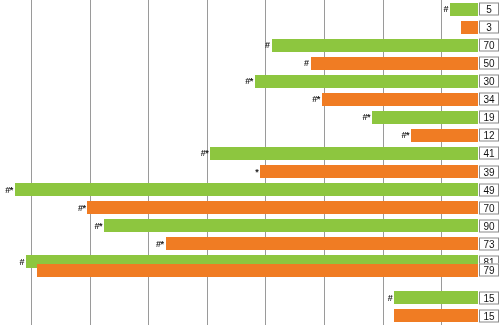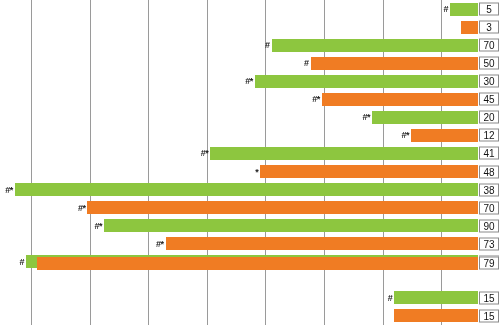--- a/index.html
+++ b/index.html
@@ -100,46 +100,46 @@
         <div class="valuebox">50</div>
       </div>
       <div class="row" style="top: 72.2222px; height: 18.0556px;">
         <div class="bar green" style="left: 254.8px; width: 223.2px; top: 2.52778px; height: 13px;"></div>
         <div class="marker" style="left: 254.8px;">#*</div>
         <div class="valuebox">30</div>
       </div>
       <div class="row" style="top: 90.2778px; height: 18.0556px;">
         <div class="bar orange" style="left: 321.76px; width: 156.24px; top: 2.52778px; height: 13px;"></div>
         <div class="marker" style="left: 321.76px;">#*</div>
-        <div class="valuebox">45</div>
+        <div class="valuebox">34</div>
       </div>
       <div class="row" style="top: 108.333px; height: 18.0556px;">
         <div class="bar green" style="left: 371.98px; width: 106.02px; top: 2.52778px; height: 13px;"></div>
         <div class="marker" style="left: 371.98px;">#*</div>
-        <div class="valuebox">20</div>
+        <div class="valuebox">19</div>
       </div>
       <div class="row" style="top: 126.389px; height: 18.0556px;">
         <div class="bar orange" style="left: 411.04px; width: 66.96px; top: 2.52778px; height: 13px;"></div>
         <div class="marker" style="left: 411.04px;">#*</div>
         <div class="valuebox">12</div>
       </div>
       <div class="row" style="top: 144.444px; height: 18.0556px;">
         <div class="bar green" style="left: 210.16px; width: 267.84px; top: 2.52778px; height: 13px;"></div>
         <div class="marker" style="left: 210.16px;">#*</div>
         <div class="valuebox">41</div>
       </div>
       <div class="row" style="top: 162.5px; height: 18.0556px;">
         <div class="bar orange" style="left: 260.38px; width: 217.62px; top: 2.52778px; height: 13px;"></div>
         <div class="marker" style="left: 260.38px;">*</div>
-        <div class="valuebox">48</div>
+        <div class="valuebox">39</div>
       </div>
       <div class="row" style="top: 180.556px; height: 18.0556px;">
         <div class="bar green" style="left: 14.86px; width: 463.14px; top: 2.52778px; height: 13px;"></div>
         <div class="marker" style="left: 14.86px;">#*</div>
-        <div class="valuebox">38</div>
+        <div class="valuebox">49</div>
       </div>
       <div class="row" style="top: 198.611px; height: 18.0556px;">
         <div class="bar orange" style="left: 87.4px; width: 390.6px; top: 2.52778px; height: 13px;"></div>
         <div class="marker" style="left: 87.4px;">#*</div>
         <div class="valuebox">70</div>
       </div>
       <div class="row" style="top: 216.667px; height: 18.0556px;">
         <div class="bar green" style="left: 104.14px; width: 373.86px; top: 2.52778px; height: 13px;"></div>
         <div class="marker" style="left: 104.14px;">#*</div>
         <div class="valuebox">90</div>
@@ -147,21 +147,21 @@
       <div class="row" style="top: 234.722px; height: 18.0556px;">
         <div class="bar orange" style="left: 165.52px; width: 312.48px; top: 2.52778px; height: 13px;"></div>
         <div class="marker" style="left: 165.52px;">#*</div>
         <div class="valuebox">73</div>
       </div>
       <div class="row" style="top: 252.778px; height: 18.0556px;">
         <div class="bar green" style="left: 26.02px; width: 451.98px; top: 2.52778px; height: 13px;"></div>
         <div class="marker" style="left: 26.02px;">#</div>
         <div class="valuebox">81</div>
       </div>
-      <div class="row" style="top: 254px; height: 18.0556px;">
+      <div class="row" style="top: 261px; height: 18.0556px;">
         <div class="bar orange" style="left: 37.18px; width: 440.82px; top: 2.52778px; height: 13px;"></div>
         <div class="valuebox">79</div>
       </div>
       <div class="row" style="top: 288.889px; height: 18.0556px;">
         <div class="bar green" style="left: 394.3px; width: 83.7px; top: 2.52778px; height: 13px;"></div>
         <div class="marker" style="left: 394.3px;">#</div>
         <div class="valuebox">15</div>
       </div>
       <div class="row" style="top: 306.944px; height: 18.0556px;">
         <div class="bar orange" style="left: 394.3px; width: 83.7px; top: 2.52778px; height: 13px;"></div>

